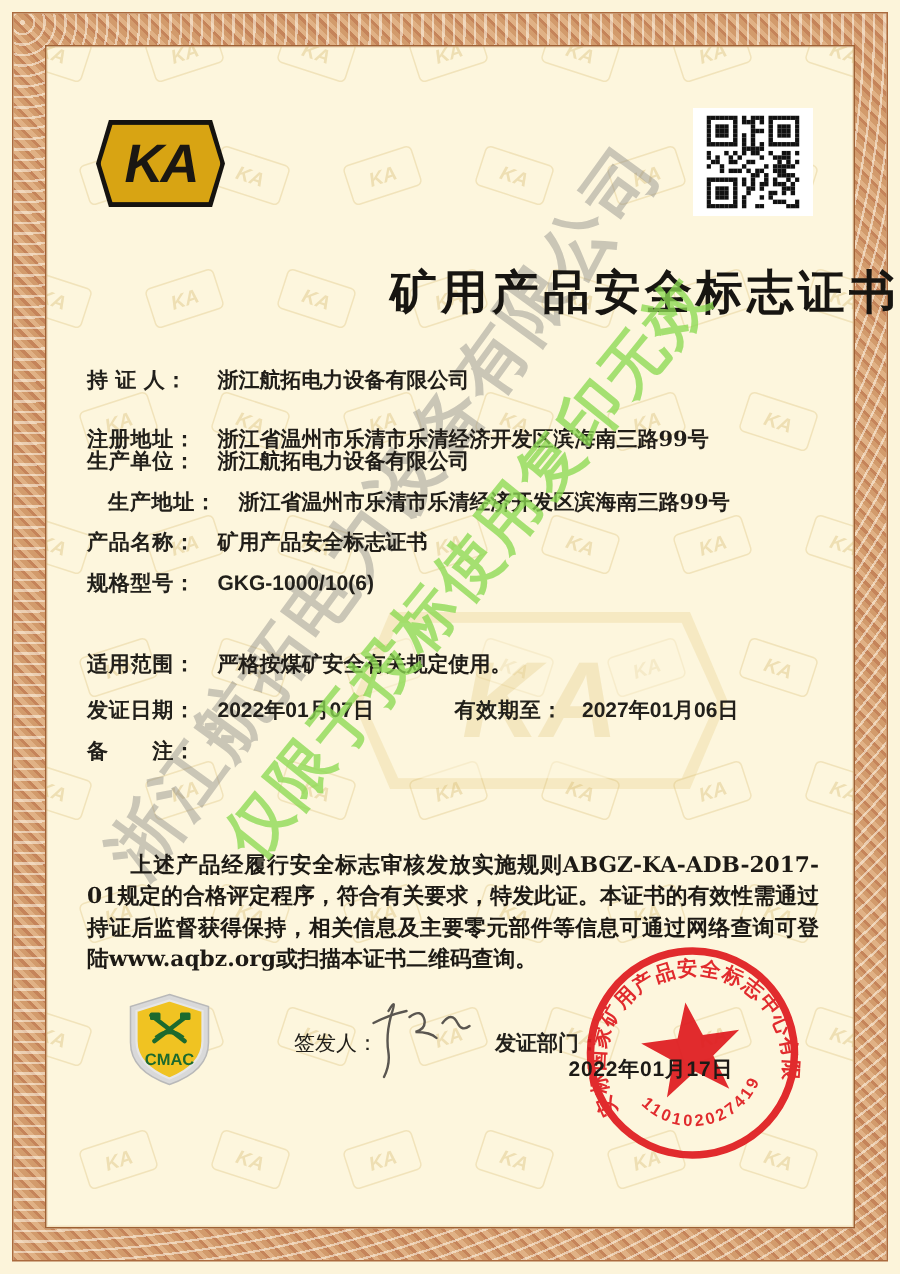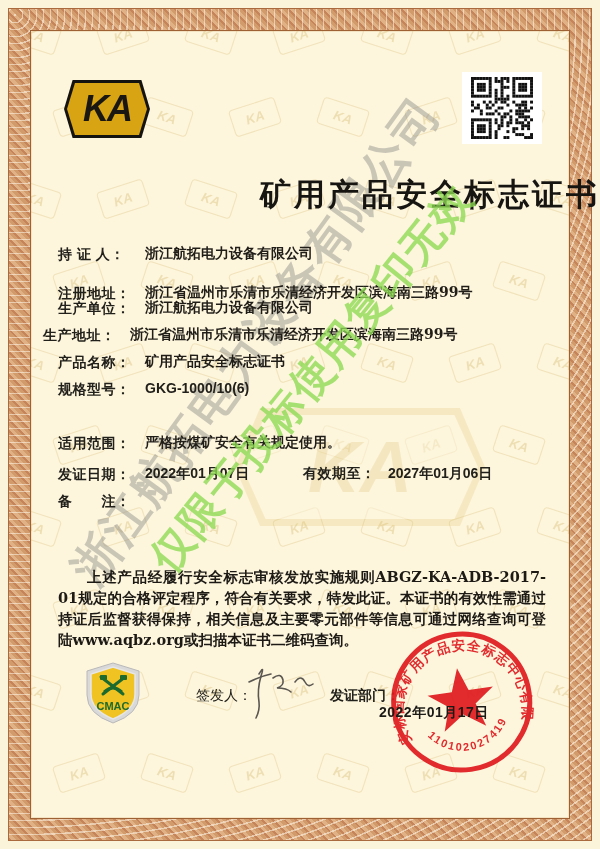--- a/index.html
+++ b/index.html
@@ -383,21 +383,21 @@
     <span class="fvalue-kai" style="position:absolute;left:87px;">浙江航拓电力设备有限公司</span>
   </div>
   <div class="frow" style="left:58px;top:284px">
     <span class="flabel">注册地址：</span>
     <span class="fvalue-kai" style="position:absolute;left:87px;">浙江省温州市乐清市乐清经济开发区滨海南三路99号</span>
   </div>
   <div class="frow" style="left:58px;top:299px">
     <span class="flabel">生产单位：</span>
     <span class="fvalue-kai" style="position:absolute;left:87px;">浙江航拓电力设备有限公司</span>
   </div>
-  <div class="frow" style="left:43px;top:326px">
+  <div class="frow" style="left:72px;top:326px">
     <span class="flabel">生产地址：</span>
     <span class="fvalue-kai" style="position:absolute;left:87px;">浙江省温州市乐清市乐清经济开发区滨海南三路99号</span>
   </div>
   <div class="frow" style="left:58px;top:353px">
     <span class="flabel">产品名称：</span>
     <span class="fvalue-kai" style="position:absolute;left:87px;">矿用产品安全标志证书</span>
   </div>
   <div class="frow" style="left:58px;top:380px">
     <span class="flabel">规格型号：</span>
     <span class="fvalue-num" style="position:absolute;left:87px;">GKG-1000/10(6)</span>

